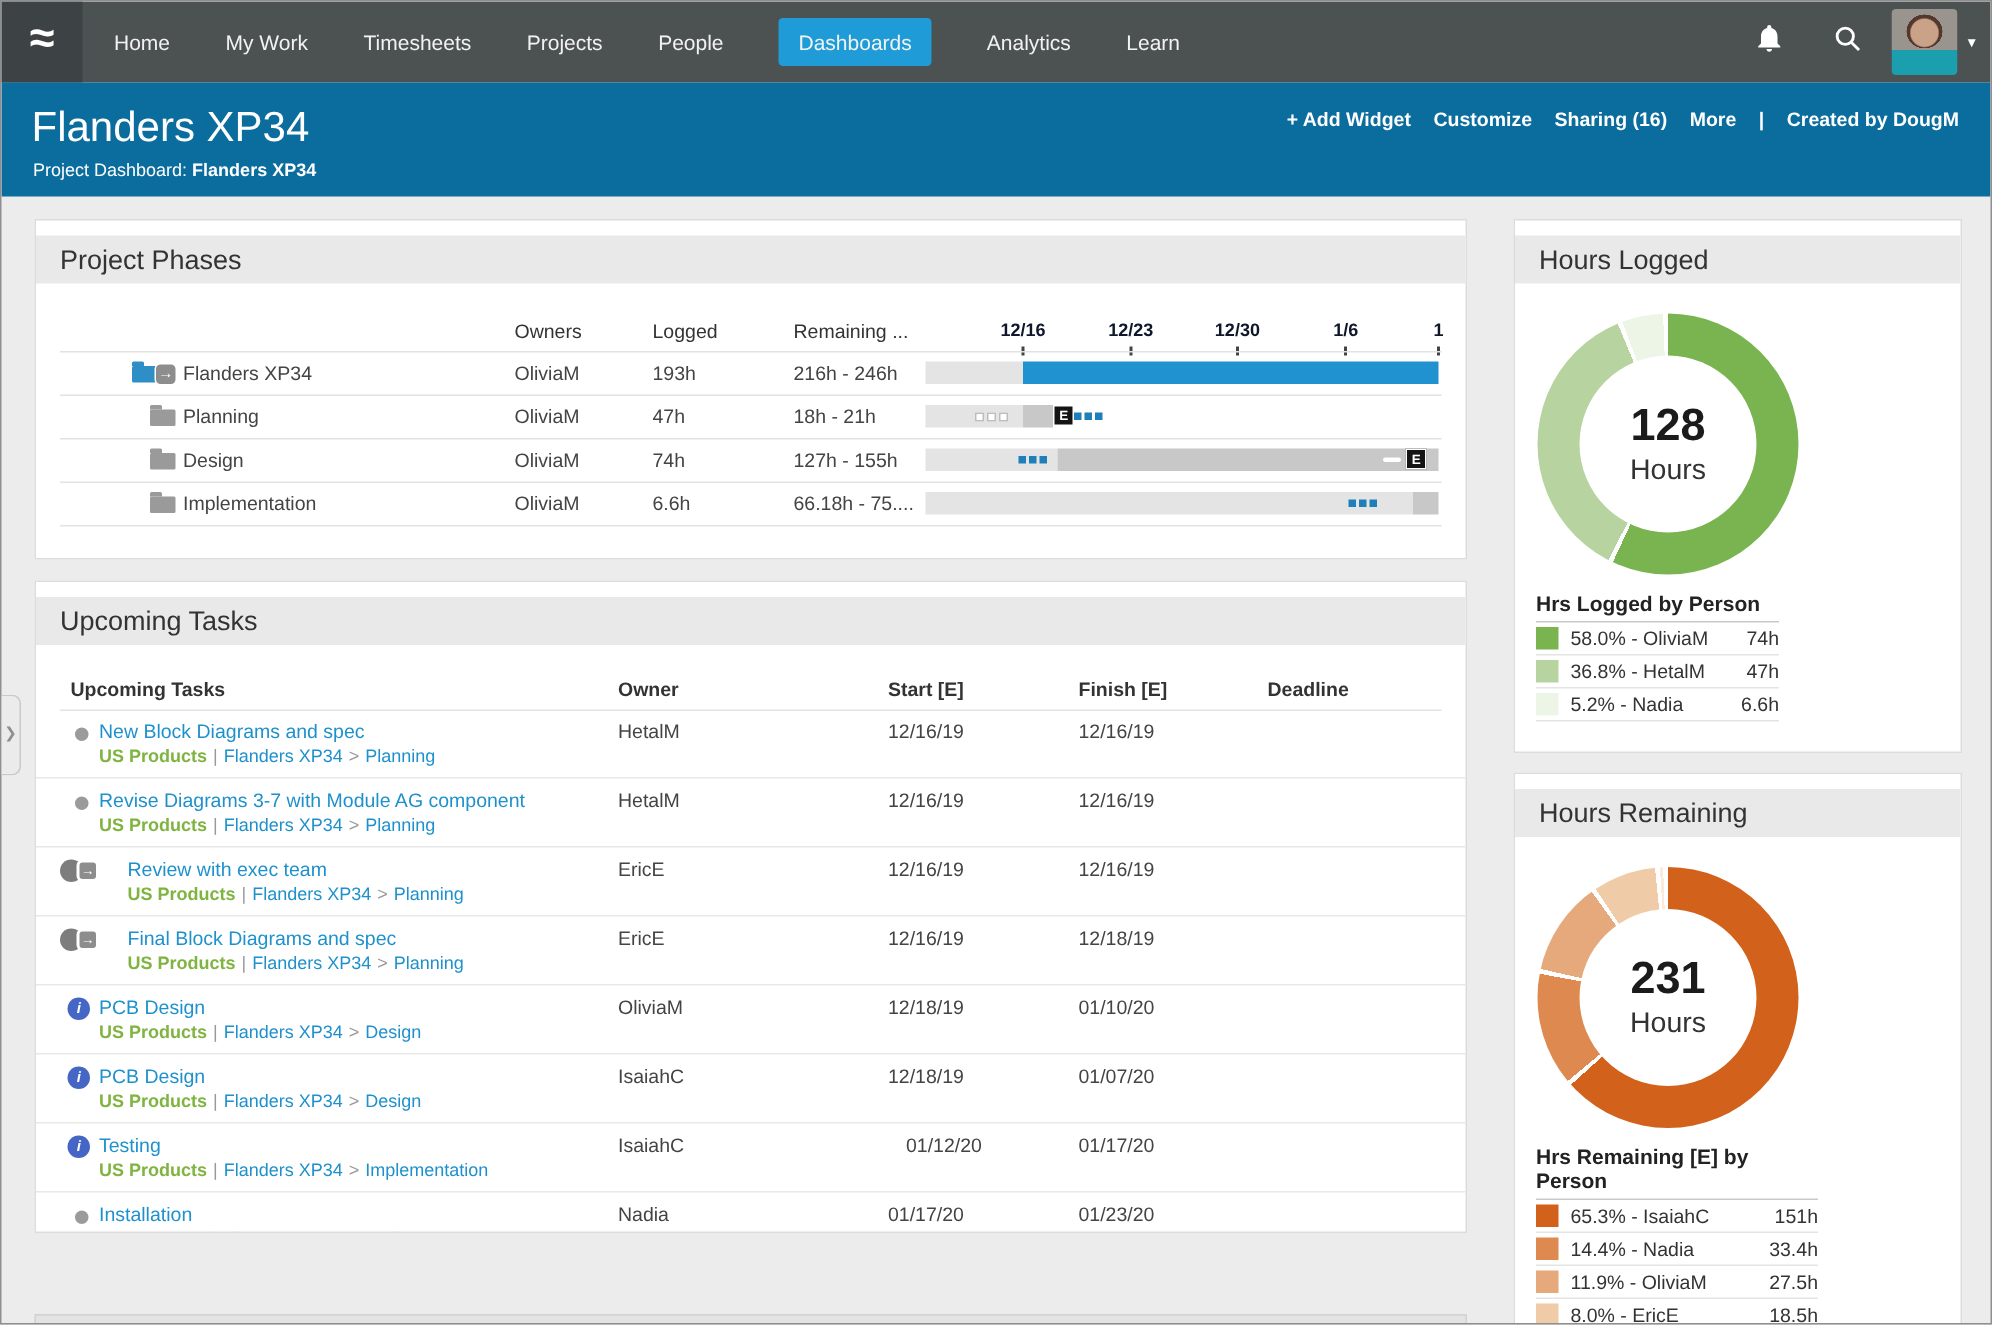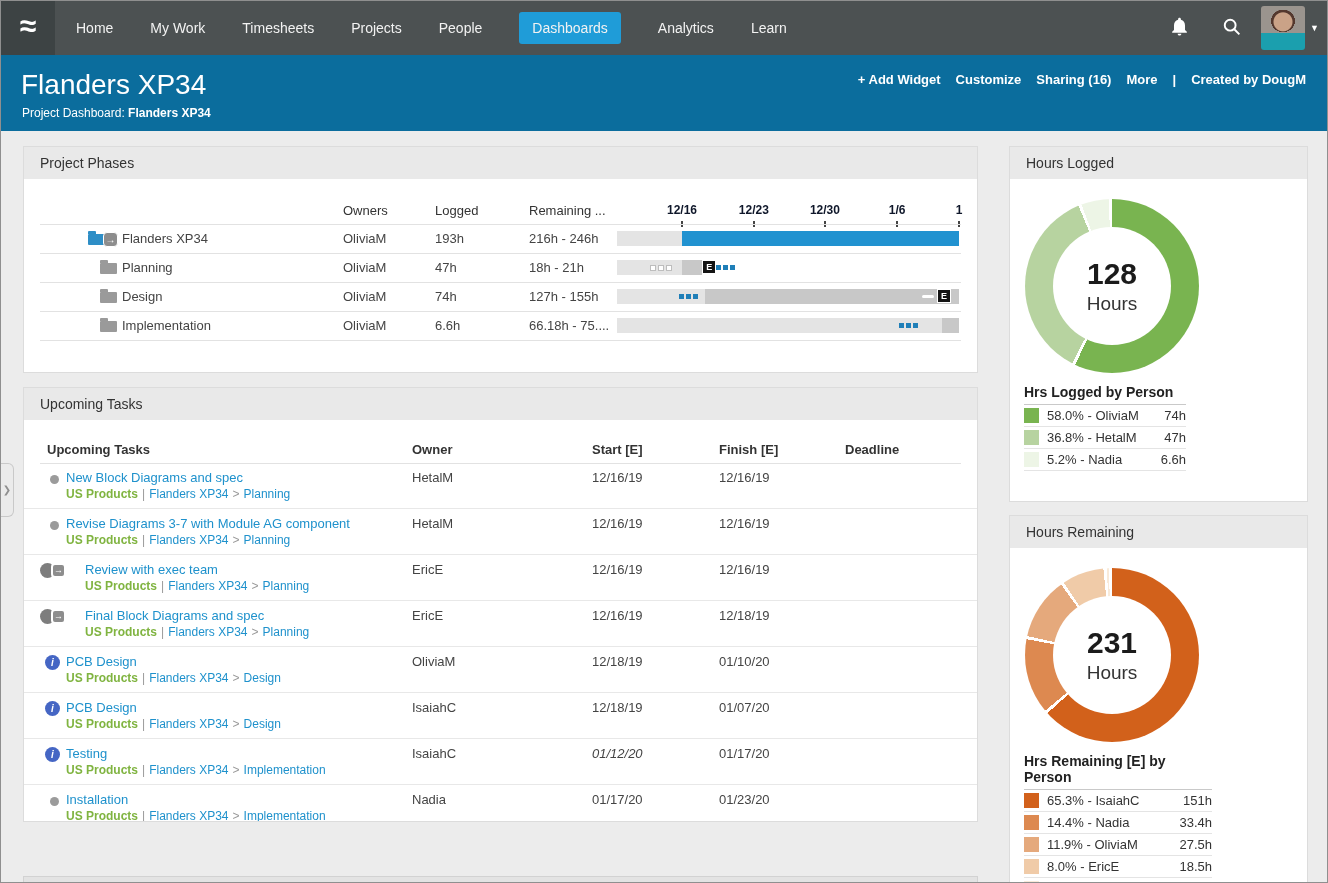--- a/index.html
+++ b/index.html
@@ -32,22 +32,22 @@
   .header-actions .act { cursor:pointer; }
   .header-actions .sep, .header-actions .created { cursor:default; }
 
   
   .drawer-tab { position:absolute; left:0; top:462px; width:13px; height:54px; background:#ebebeb;
                 border:1px solid #c9c9c9; border-left:none; border-radius:0 6px 6px 0;
                 color:#8f8f8f; font-size:10px; line-height:52px; text-align:center; cursor:pointer; }
 
   
   .widget { position:absolute; background:#fff; border:1px solid #dcdcdc; overflow:hidden; }
-  .widget-header { height:32px; background:#e9e9e9; font-size:14px; color:#333;
-                   line-height:32px; padding-left:16px; }
+  .widget-header { height:32px; background:#e9e9e9; font-size:18px; color:#333;
+                   line-height:32px; padding-left:16px;margin-top:10px; }
   .widget-body { position:relative; }
 
   #phases  { left:22px; top:145px; width:955px; height:227px; }
   #tasks   { left:22px; top:386px; width:955px; height:435px; }
   #logged  { left:1008px; top:145px; width:299px; height:356px; }
   #remain  { left:1008px; top:514px; width:299px; height:369px; }
   #bottom-strip { position:absolute; left:22px; top:875px; width:955px; height:8px;
                   background:#e3e3e3; border:1px solid #d2d2d2; }
 
   
@@ -314,21 +314,21 @@
           <div class="tk-cell" style="left: 388px;">IsaiahC</div>
           <div class="tk-cell" style="left: 568px;">12/18/19</div>
           <div class="tk-cell" style="left: 695px;">01/07/20</div>
           <div class="tk-cell" style="left: 821px;"></div>
         </div>
         <div class="tk-row" style="top: 319px;">
           <div class="ti-info">i</div>
           <div class="tk-title" style="left: 42px;">Testing</div>
           <div class="tk-crumb" style="left: 42px;"><span class="crumb-proj">US Products</span><span class="crumb-sep">|</span><span class="crumb-link">Flanders XP34</span><span class="crumb-sep">&gt;</span><span class="crumb-link">Implementation</span></div>
           <div class="tk-cell" style="left: 388px;">IsaiahC</div>
-          <div class="tk-cell" style="left: 568px; font-style: italic;">01/12/20</div>
+          <div class="tk-cell" style="left: 580px;">01/12/20</div>
           <div class="tk-cell" style="left: 695px;">01/17/20</div>
           <div class="tk-cell" style="left: 821px;"></div>
         </div>
         <div class="tk-row" style="top: 365px;">
           <div class="ti-dot"></div>
           <div class="tk-title" style="left: 42px;">Installation</div>
           <div class="tk-crumb" style="left: 42px;"><span class="crumb-proj">US Products</span><span class="crumb-sep">|</span><span class="crumb-link">Flanders XP34</span><span class="crumb-sep">&gt;</span><span class="crumb-link">Implementation</span></div>
           <div class="tk-cell" style="left: 388px;">Nadia</div>
           <div class="tk-cell" style="left: 568px;">01/17/20</div>
           <div class="tk-cell" style="left: 695px;">01/23/20</div>

